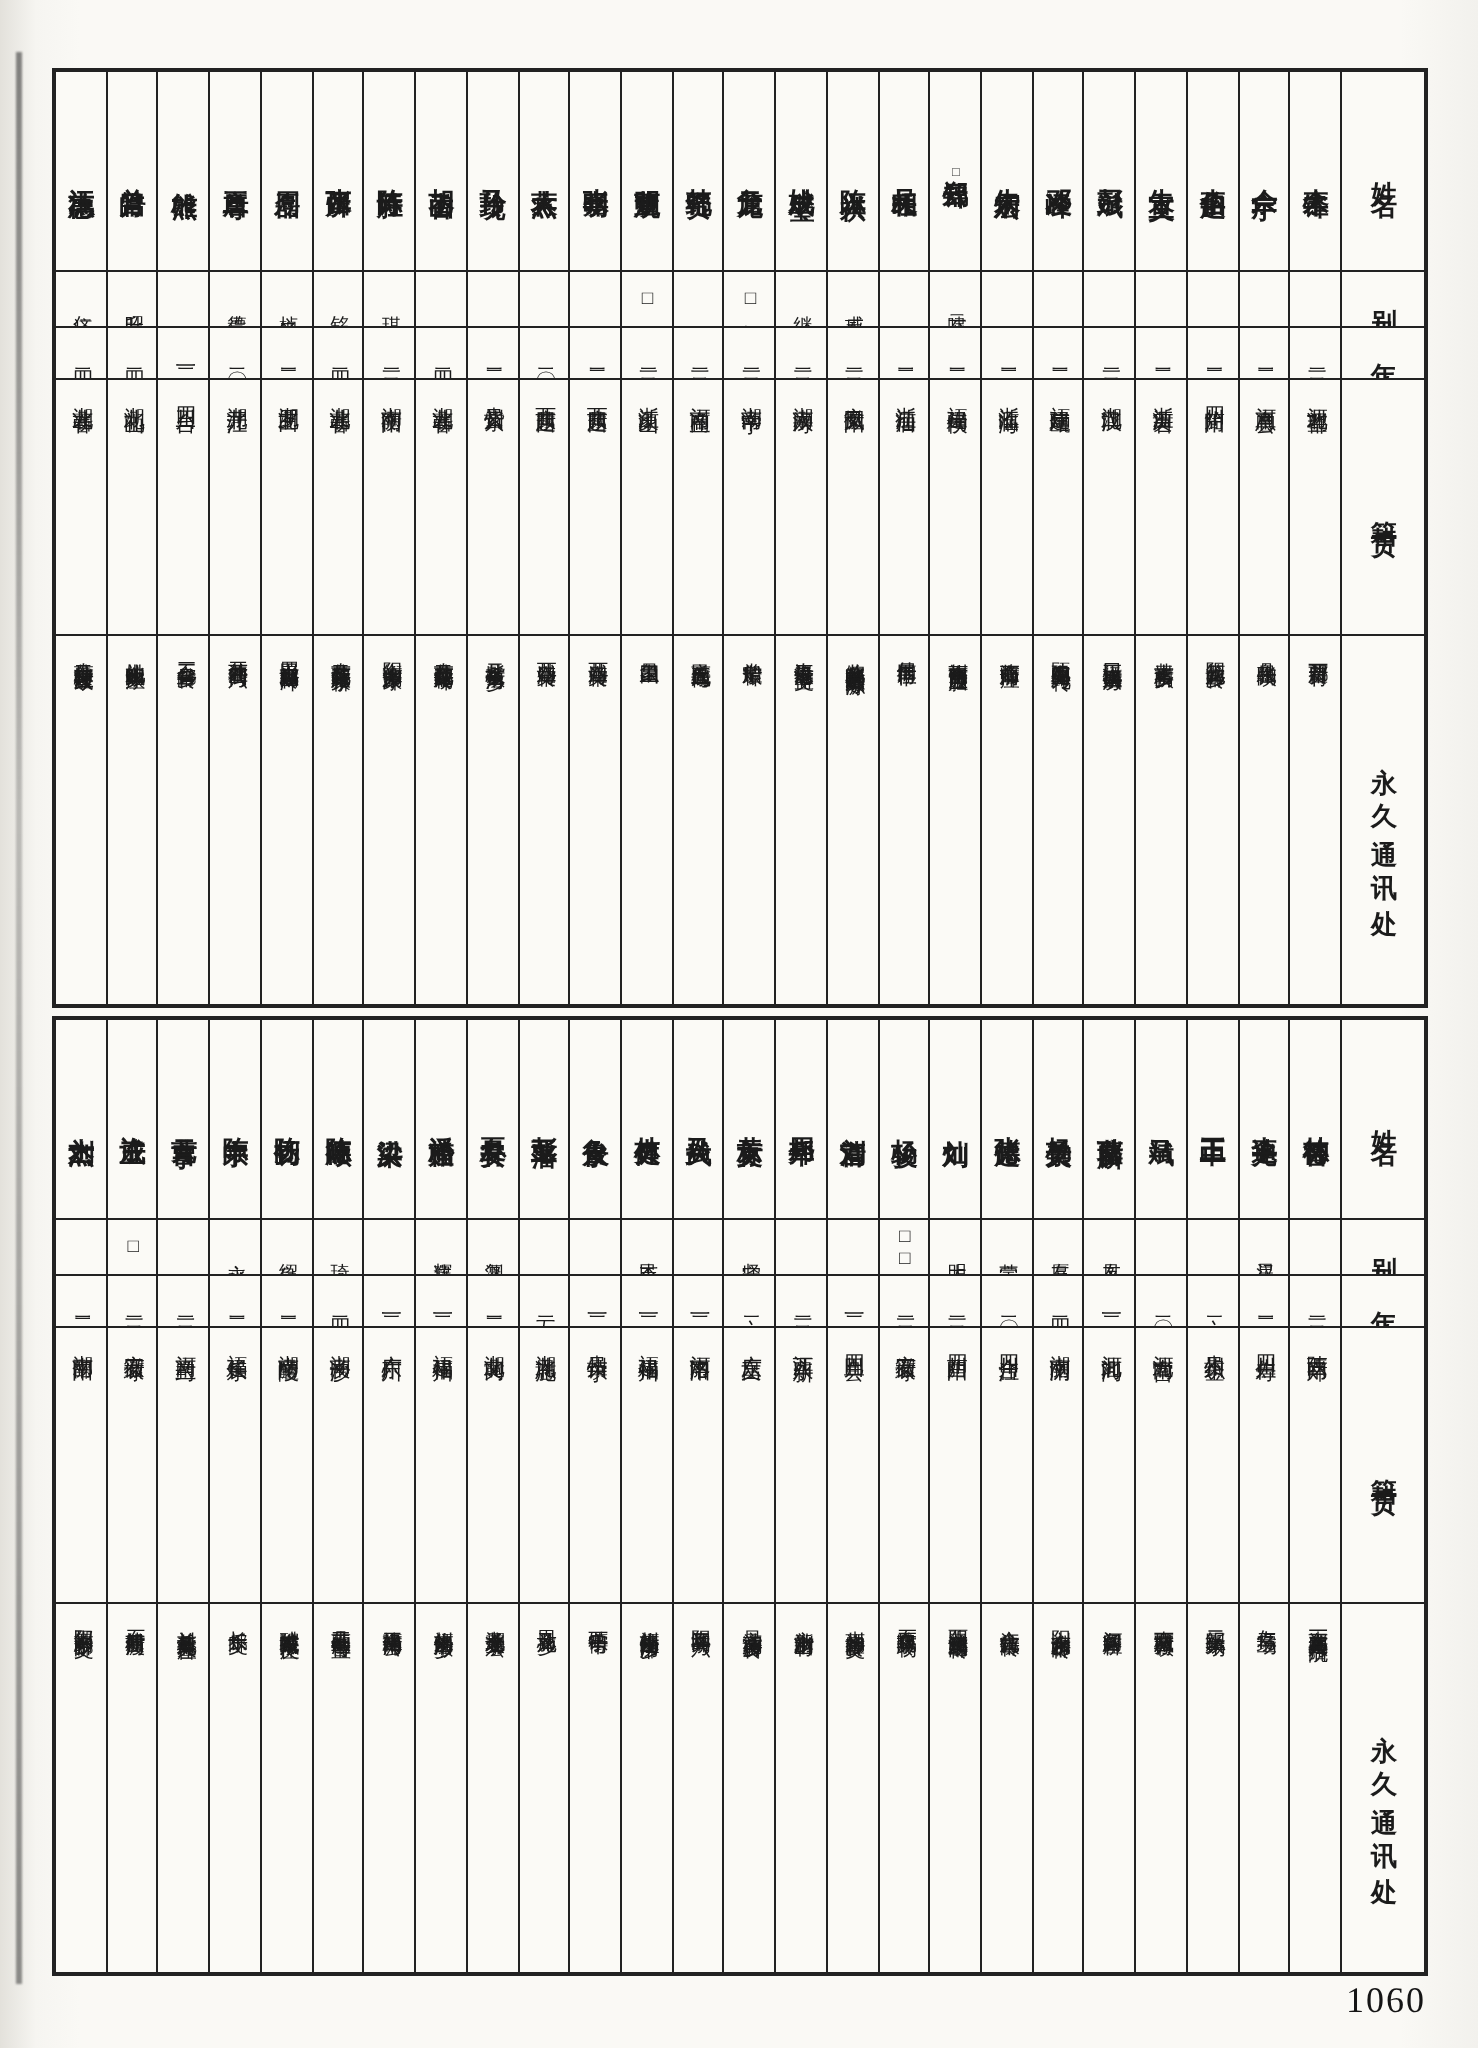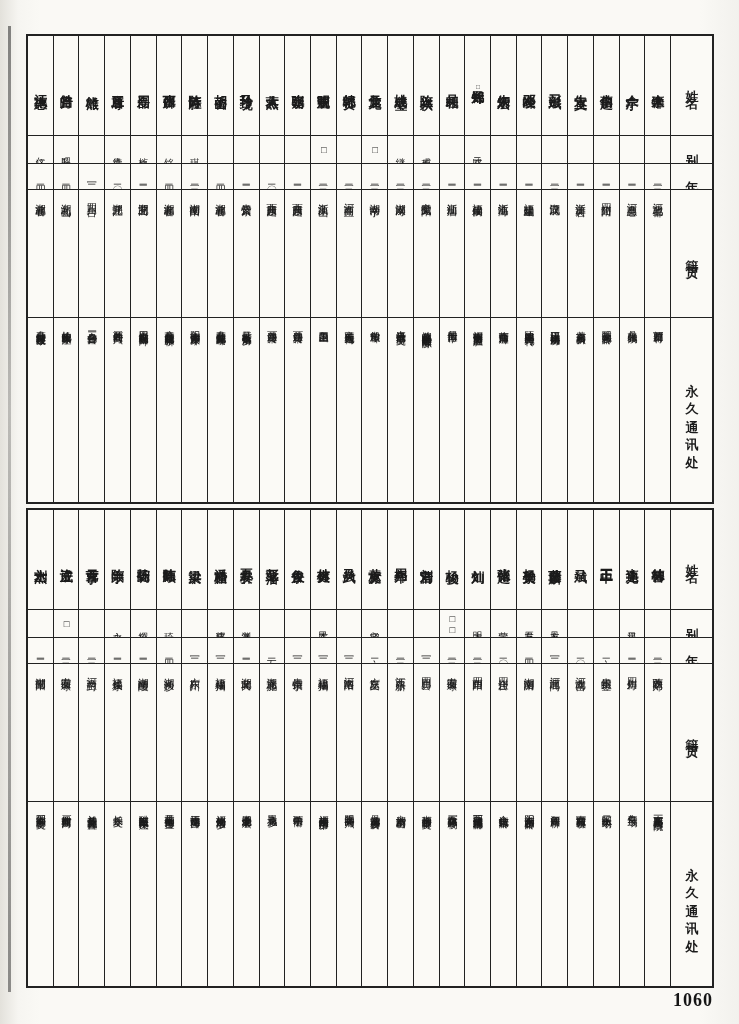--- a/index.html
+++ b/index.html
@@ -56,21 +56,21 @@
   .native-t{font-size:10.5px;letter-spacing:1px;}
   .addr-t{font-size:10px;letter-spacing:.5px;max-height:160px;line-height:12px;}
   .note{font-size:6.5px;color:#333;}
   
   .h-cell{display:flex;align-items:center;justify-content:center;}
   .h-t{writing-mode:vertical-rl;text-orientation:upright;font-weight:bold;}
   .h-name,.h-alias,.h-age,.h-native{font-size:13px;letter-spacing:6px;}
   .h-addr{font-size:13px;letter-spacing:18px;padding-top:10px;}
   .pageno{
     position:absolute;right:26px;top:990px;
-    font-family:"Liberation Serif",serif;font-size:18px;letter-spacing:1px;color:#151515;font-weight:bold;
+    font-family:"Liberation Serif",serif;font-size:18px;letter-spacing:1px;color:#151515;
   }
 </style>
 </head>
 <body>
 
 <div class="page">
   <div class="gutter"></div>
 
   <div class="tbl tbl1">
     <div class="hcol">

